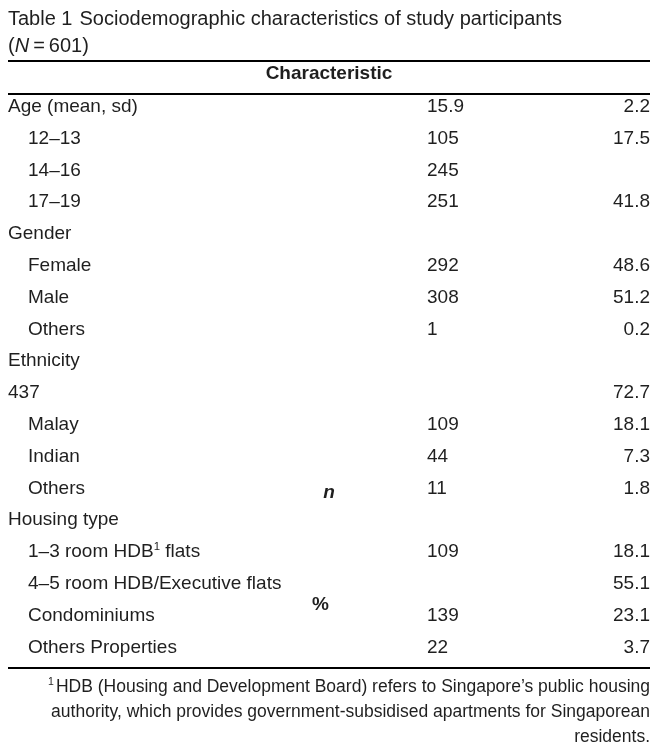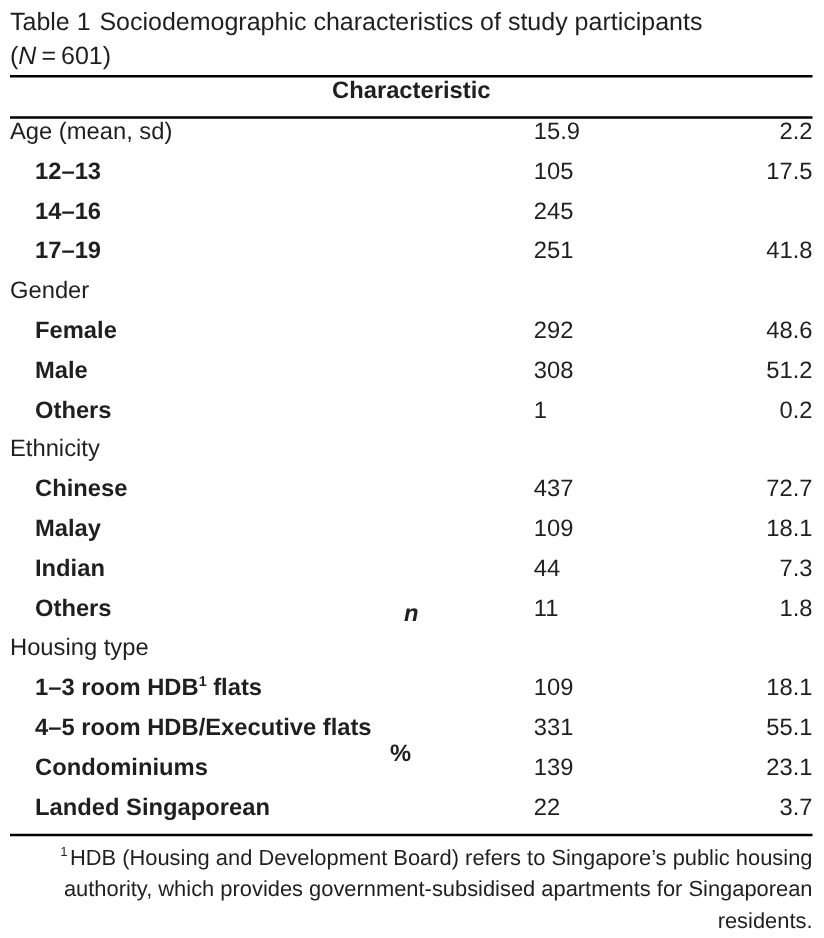--- a/index.html
+++ b/index.html
@@ -32,21 +32,21 @@
   .col-n     { flex: 0 0 112px; text-align: left; }
   .col-pct   { flex: 1 1 auto;  text-align: right; }
   .thead .col-n { font-style: italic; }
   .thead .col-pct { padding-right: 17px; box-sizing: border-box; }
   
   .trow {
     display: flex; 
     height: 31.8px;
     font-size: 19px;
   }
-  .trow .col-label.indent { padding-left: 20px; box-sizing: border-box; font-weight: bold; }
+  .trow .col-label.indent { padding-left: 20px; box-sizing: border-box; }
   sup { font-size: 0.6em; line-height: 0; }
   
   .footnote {
     margin-top: 5px;
     font-size: 17.5px;
     line-height: 25px;
     text-align: right;
   }
   .footnote .fn-text { margin-left: 2px; }
 </style>
@@ -120,21 +120,20 @@
       <div class="col-pct">0.2</div>
     </div>
 
     <div class="trow">
       <div class="col-label"><span class="lbl">Ethnicity</span><sup class="lblsup"></sup><span class="lblafter"></span></div>
       <div class="col-n"></div>
       <div class="col-pct"></div>
     </div>
 
     <div class="trow">
-      <div class="col-label indent"><span class="lbl">Chinese</span><sup class="lblsup"></sup><span class="lblafter"></span></div>
       <div class="col-n">437</div>
       <div class="col-pct">72.7</div>
     </div>
 
     <div class="trow">
       <div class="col-label indent"><span class="lbl">Malay</span><sup class="lblsup"></sup><span class="lblafter"></span></div>
       <div class="col-n">109</div>
       <div class="col-pct">18.1</div>
     </div>
 
@@ -157,32 +156,31 @@
     </div>
 
     <div class="trow">
       <div class="col-label indent"><span class="lbl">1–3 room HDB</span><sup class="lblsup">1</sup><span class="lblafter"> flats</span></div>
       <div class="col-n">109</div>
       <div class="col-pct">18.1</div>
     </div>
 
     <div class="trow">
       <div class="col-label indent"><span class="lbl">4–5 room HDB/Executive flats</span><sup class="lblsup"></sup><span class="lblafter"></span></div>
-      <div class="col-n">331</div>
       <div class="col-pct">55.1</div>
     </div>
 
     <div class="trow">
       <div class="col-label indent"><span class="lbl">Condominiums</span><sup class="lblsup"></sup><span class="lblafter"></span></div>
       <div class="col-n">139</div>
       <div class="col-pct">23.1</div>
     </div>
 
     <div class="trow">
-      <div class="col-label indent"><span class="lbl">Landed Singaporean</span><sup class="lblsup"></sup><span class="lblafter"></span></div>
+      <div class="col-label indent"><span class="lbl">Others Properties</span><sup class="lblsup"></sup><span class="lblafter"></span></div>
       <div class="col-n">22</div>
       <div class="col-pct">3.7</div>
     </div>
   </div>
 
   <hr class="rule">
 
   <div class="footnote">
     <sup>1</sup><span class="fn-text">HDB (Housing and Development Board) refers to Singapore’s public housing authority, which provides government-subsidised apartments for Singaporean residents.</span>
   </div>

